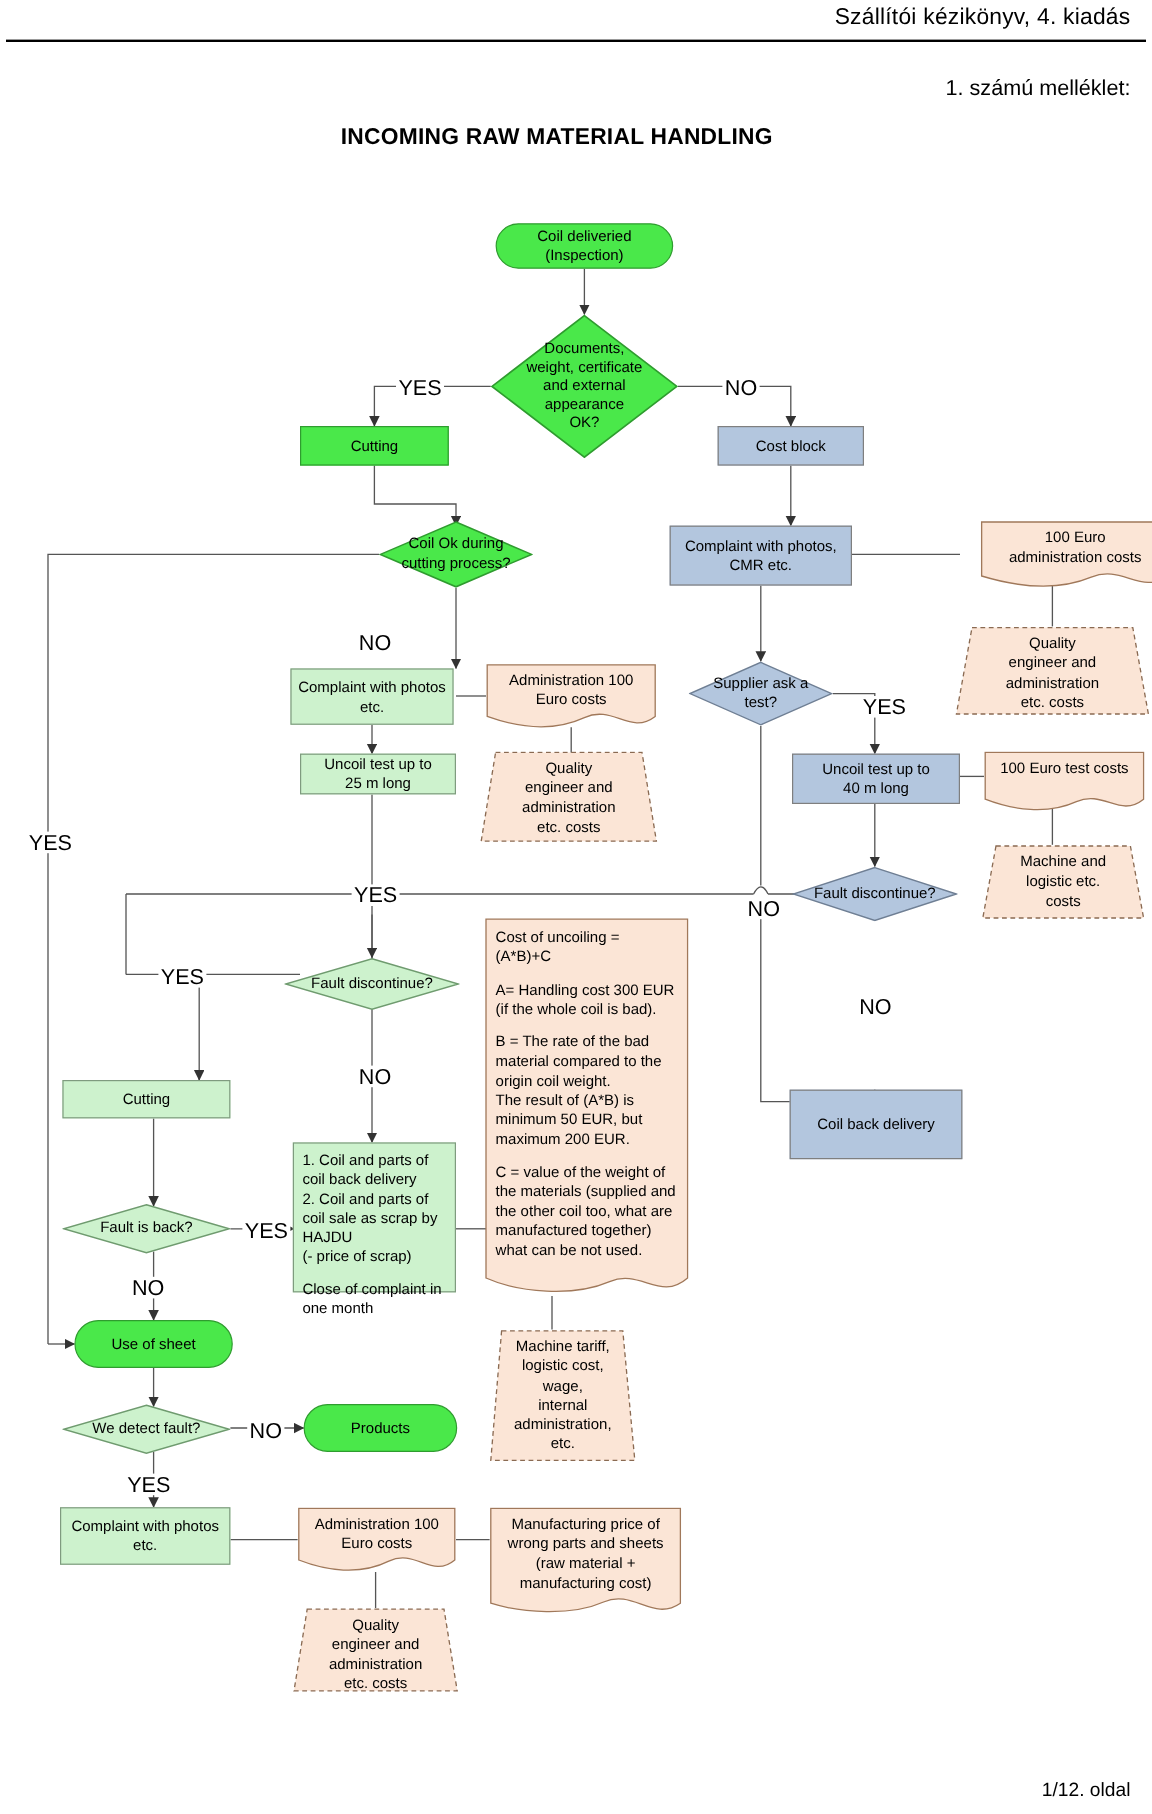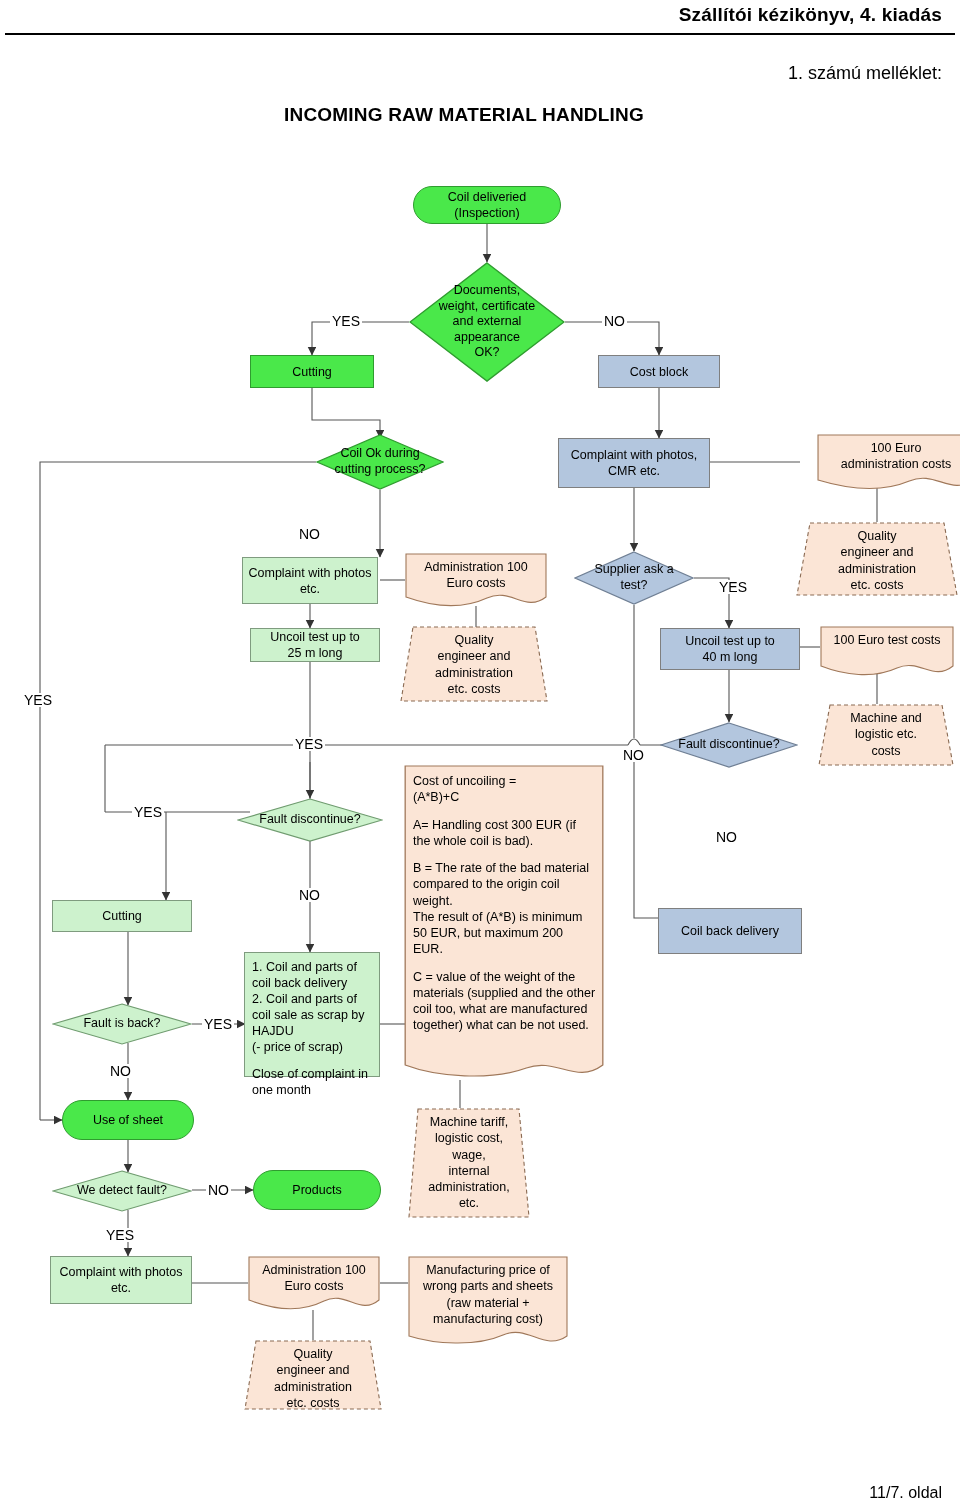--- a/index.html
+++ b/index.html
@@ -1,20 +1,20 @@
 <!DOCTYPE html>
 <html><head>
 <meta charset="utf-8">
 <style>
   html,body{margin:0;padding:0;background:#ffffff;}
   body{width:960px;height:1512px;font-family:"Liberation Sans",sans-serif;color:#000;position:relative;overflow:hidden;}
 
   
   #doc-header{position:absolute;left:0;top:0;width:960px;height:40px;}
-  #doc-header .hdr-text{position:absolute;right:18px;top:4px;font-size:19px;font-weight:bold;letter-spacing:0.2px;}
+  #doc-header .hdr-text{position:absolute;right:18px;top:4px;font-size:19px;font-weight:normal;letter-spacing:0.2px;}
   #doc-header .hdr-rule{position:absolute;left:5px;top:33px;width:950px;height:2px;background:#000;}
 
   #melleklet{position:absolute;right:18px;top:63px;font-size:18px;}
   #page-title{position:absolute;left:284px;top:104px;font-size:19px;font-weight:bold;letter-spacing:0.2px;}
 
   #footer{position:absolute;right:18px;top:1484px;font-size:16px;}
 
   
   #wires{position:absolute;left:0;top:0;width:960px;height:1512px;pointer-events:none;}
 
@@ -42,32 +42,32 @@
   .docshape .doc-svg{position:absolute;left:0;top:0;width:100%;height:100%;}
   .docshape .doc-label{position:absolute;left:0;right:0;top:0;z-index:2;text-align:center;font-size:12.5px;line-height:1.3;padding:6px 6px 0 6px;box-sizing:border-box;}
   .docshape.lefttext .doc-label{text-align:left;}
 
   
   .trap{position:absolute;}
   .trap .trap-svg{position:absolute;left:0;top:0;width:100%;height:100%;}
   .trap .trap-label{position:absolute;left:0;right:0;top:0;z-index:2;text-align:center;font-size:12.5px;line-height:1.3;padding:6px 8px 0 8px;box-sizing:border-box;}
 
   
-  .elab{position:absolute;font-size:14px;background:#fff;padding:0 2px;line-height:1;}
+  .elab{position:absolute;font-size:18px;background:#fff;padding:0 2px;line-height:1;}
 </style>
 </head>
 <body>
 
 <div id="doc-header">
   <div class="hdr-text">Szállítói kézikönyv, 4. kiadás</div>
   <div class="hdr-rule"></div>
 </div>
 <div id="melleklet">1.  számú melléklet:</div>
 <div id="page-title">INCOMING RAW MATERIAL HANDLING</div>
-<div id="footer">11/7. oldal</div>
+<div id="footer">1/12. oldal</div>
 
 <svg id="wires" viewBox="0 0 960 1512">
   <defs>
     <marker id="ah" markerWidth="9" markerHeight="9" refX="7.5" refY="4" orient="auto">
       <path d="M0,0 L8,4 L0,8 z" fill="#333"></path>
     </marker>
     <marker id="ahr" markerWidth="9" markerHeight="9" refX="7.5" refY="4" orient="auto">
       <path d="M0,0 L8,4 L0,8 z" fill="#333"></path>
     </marker>
   </defs>
@@ -277,21 +277,21 @@
   <div class="dia-label">Fault discontinue?</div>
 </div>
 
 <div class="node dia" style="left:237px;top:798px;width:146px;height:44px;">
   <svg class="dia-shape" viewBox="0 0 146 44" preserveAspectRatio="none">
     <polygon points="73,1 145,22 73,43 1,22" fill="#cdf2cd" stroke="#6f9b6f" stroke-width="1.2"></polygon>
   </svg>
   <div class="dia-label">Fault discontinue?</div>
 </div>
 
-<div class="docshape lefttext" style="left:404px;top:765px;width:200px;height:320px;">
+<div class="docshape lefttext" style="left:404px;top:765px;width:170px;height:320px;">
   <svg class="doc-svg" viewBox="0 0 170 320" preserveAspectRatio="none">
     <path d="M1,1 L169,1 L169,300 C146,320 130,292 104,303 C74,316 28,312 1,300 Z" fill="#fbe5d6" stroke="#a0785a" stroke-width="1.1"></path>
   </svg>
   <div class="doc-label" style="padding:8px 8px 0 9px;">
     <div style="white-space:pre-line">Cost of uncoiling =
 (A*B)+C</div>
     <div style="height:11px"></div>
     <div>A= Handling cost 300 EUR (if the whole coil is bad).</div>
     <div style="height:11px"></div>
     <div style="white-space:pre-line">B = The rate of the bad material compared to the origin coil weight.
@@ -308,21 +308,21 @@
 <div class="node proc green-light left" style="left:244px;top:952px;width:136px;height:125px;align-items:flex-start;padding:6px 7px;">
   <div>
     <div style="white-space:pre-line">1. Coil and parts of coil back delivery
 2. Coil and parts of coil sale as scrap by HAJDU
 (- price of scrap)</div>
     <div style="height:11px"></div>
     <div>Close of complaint in one month</div>
   </div>
 </div>
 
-<div class="node proc blue" style="left:658px;top:908px;width:144px;height:46px;">
+<div class="node proc blue" style="left:658px;top:908px;width:144px;height:58px;">
   <span>Coil back delivery</span>
 </div>
 
 <div class="node dia" style="left:52px;top:1003px;width:140px;height:42px;">
   <svg class="dia-shape" viewBox="0 0 140 42" preserveAspectRatio="none">
     <polygon points="70,1 139,21 70,41 1,21" fill="#cdf2cd" stroke="#6f9b6f" stroke-width="1.2"></polygon>
   </svg>
   <div class="dia-label">Fault is back?</div>
 </div>
 

